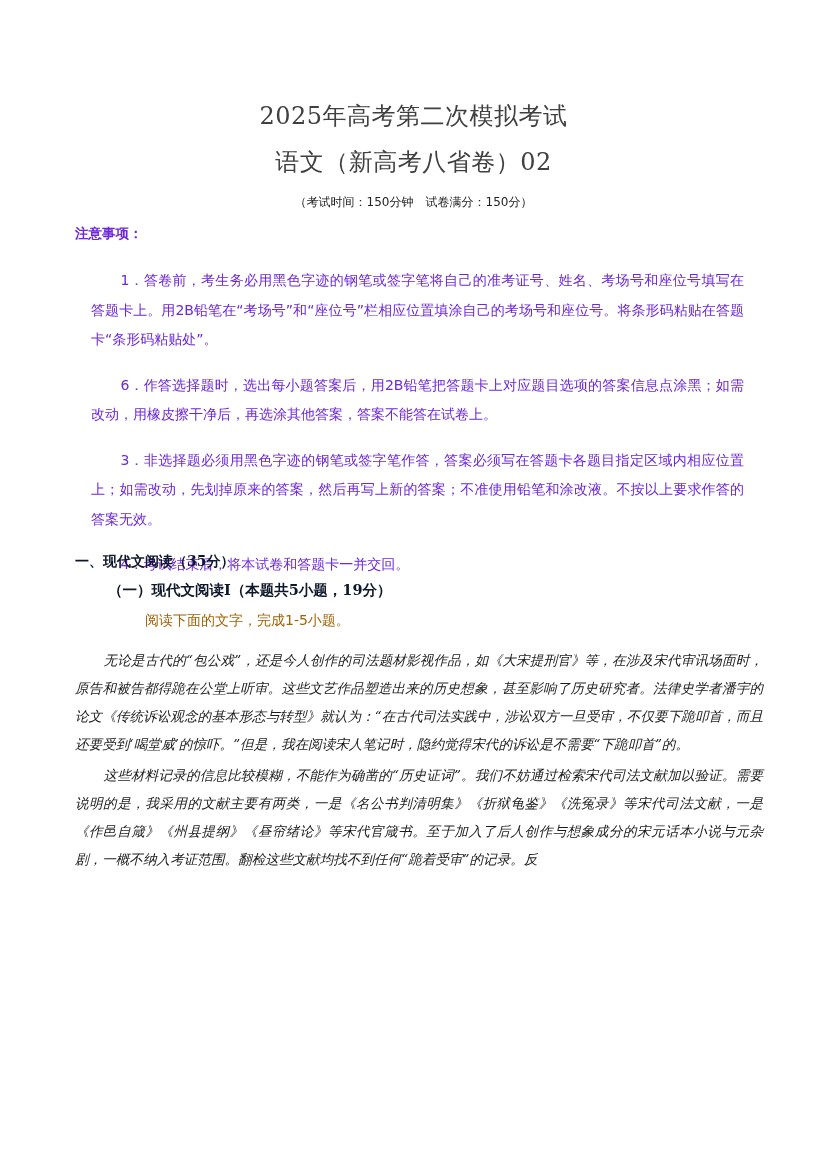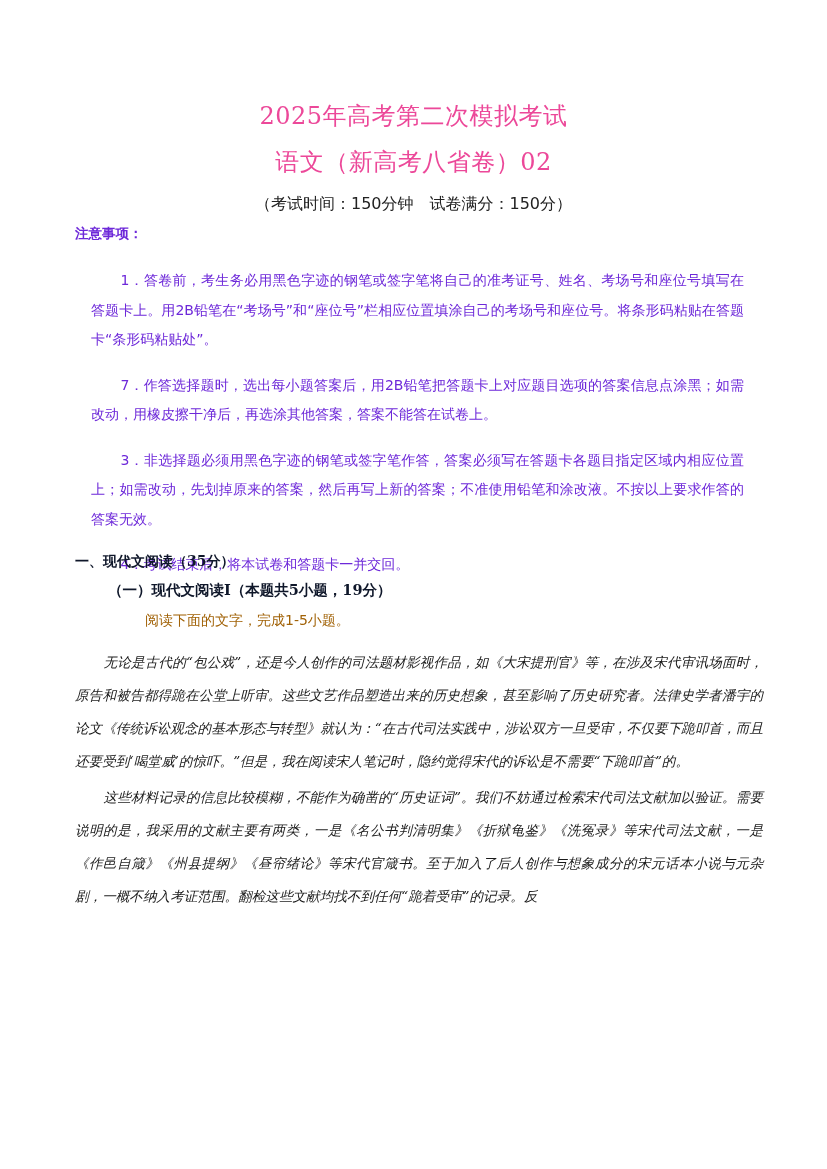--- a/index.html
+++ b/index.html
@@ -1,53 +1,53 @@
 <!DOCTYPE html>
 <html><head>
 <meta charset="utf-8">
 <style>
   html, body { margin: 0; padding: 0; background: #ffffff; }
   body { width: 827px; height: 1169px; position: relative; overflow: hidden;
          font-family: "DejaVu Serif", "Liberation Serif", serif; color: #111; }
   .page { position: absolute; left: 0; top: 0; width: 827px; height: 1169px; }
   .title { position: absolute; left: 0; width: 827px; text-align: center;
-           font-family: "DejaVu Serif", "Liberation Serif", serif; color: #ec4899; }
+           font-family: "DejaVu Serif", "Liberation Serif", serif; color: #404040; }
   .t1 { top: 100px; font-size: 24px; letter-spacing: 0.5px; }
   .t2 { top: 146px; font-size: 24px; letter-spacing: 0.5px; }
-  .t3 { top: 194px; font-size: 16px; font-family: "DejaVu Sans", sans-serif; color: #222; }
+  .t3 { top: 194px; font-size: 12px; font-family: "DejaVu Sans", sans-serif; color: #222; }
   .notice { position: absolute; left: 75px; width: 685px; font-family: "DejaVu Sans", sans-serif;
             font-size: 14px; color: #6d28d9; }
   .notice-head { top: 225px; font-weight: bold; font-size: 13.5px; }
   .notice-body { top: 250px; line-height: 29.5px; }
   .notice-body p { margin: 16px; text-indent: 2.1em; text-align: justify; }
   .notice-body p + p { margin-top: 0; }
   .section { position: absolute; font-family: "DejaVu Serif", serif; font-weight: bold;
              font-size: 14px; color: #0f172a; }
   .s1 { top: 553px; left: 75px; }
   .s2 { top: 581px; left: 108px; font-size: 14.5px; }
   .instr { position: absolute; top: 612px; left: 145px; font-family: "DejaVu Sans", sans-serif;
            font-size: 14px; color: #a16207; }
   .passage { position: absolute; left: 75px; top: 646px; width: 688px;
              font-family: "DejaVu Serif", serif; font-style: italic; font-size: 13.6px;
-             line-height: 33px; color: #1a1a1a; }
+             line-height: 28px; color: #1a1a1a; }
   .passage p { margin: 0 0 2.5px 0; text-indent: 2.1em; text-align: justify; }
 </style>
 </head>
 <body>
 
 <div class="page">
 
   <div class="title t1">2025年高考第二次模拟考试</div>
   <div class="title t2">语文（新高考八省卷）02</div>
   <div class="title t3">（考试时间：150分钟　试卷满分：150分）</div>
 
   <div class="notice notice-head">注意事项：</div>
   <div class="notice notice-body">
     <p>1．答卷前，考生务必用黑色字迹的钢笔或签字笔将自己的准考证号、姓名、考场号和座位号填写在答题卡上。用2B铅笔在“考场号”和“座位号”栏相应位置填涂自己的考场号和座位号。将条形码粘贴在答题卡“条形码粘贴处”。</p>
-    <p>7．作答选择题时，选出每小题答案后，用2B铅笔把答题卡上对应题目选项的答案信息点涂黑；如需改动，用橡皮擦干净后，再选涂其他答案，答案不能答在试卷上。</p>
+    <p>6．作答选择题时，选出每小题答案后，用2B铅笔把答题卡上对应题目选项的答案信息点涂黑；如需改动，用橡皮擦干净后，再选涂其他答案，答案不能答在试卷上。</p>
     <p>3．非选择题必须用黑色字迹的钢笔或签字笔作答，答案必须写在答题卡各题目指定区域内相应位置上；如需改动，先划掉原来的答案，然后再写上新的答案；不准使用铅笔和涂改液。不按以上要求作答的答案无效。</p>
     <p>4．考试结束后，将本试卷和答题卡一并交回。</p>
   </div>
 
   <div class="section s1">一、现代文阅读（35分）</div>
   <div class="section s2">（一）现代文阅读Ⅰ（本题共5小题，19分）</div>
   <div class="instr">阅读下面的文字，完成1-5小题。</div>
 
   <div class="passage">
     <p>无论是古代的“包公戏”，还是今人创作的司法题材影视作品，如《大宋提刑官》等，在涉及宋代审讯场面时，原告和被告都得跪在公堂上听审。这些文艺作品塑造出来的历史想象，甚至影响了历史研究者。法律史学者潘宇的论文《传统诉讼观念的基本形态与转型》就认为：“在古代司法实践中，涉讼双方一旦受审，不仅要下跪叩首，而且还要受到‘喝堂威’的惊吓。”但是，我在阅读宋人笔记时，隐约觉得宋代的诉讼是不需要“下跪叩首”的。</p>

